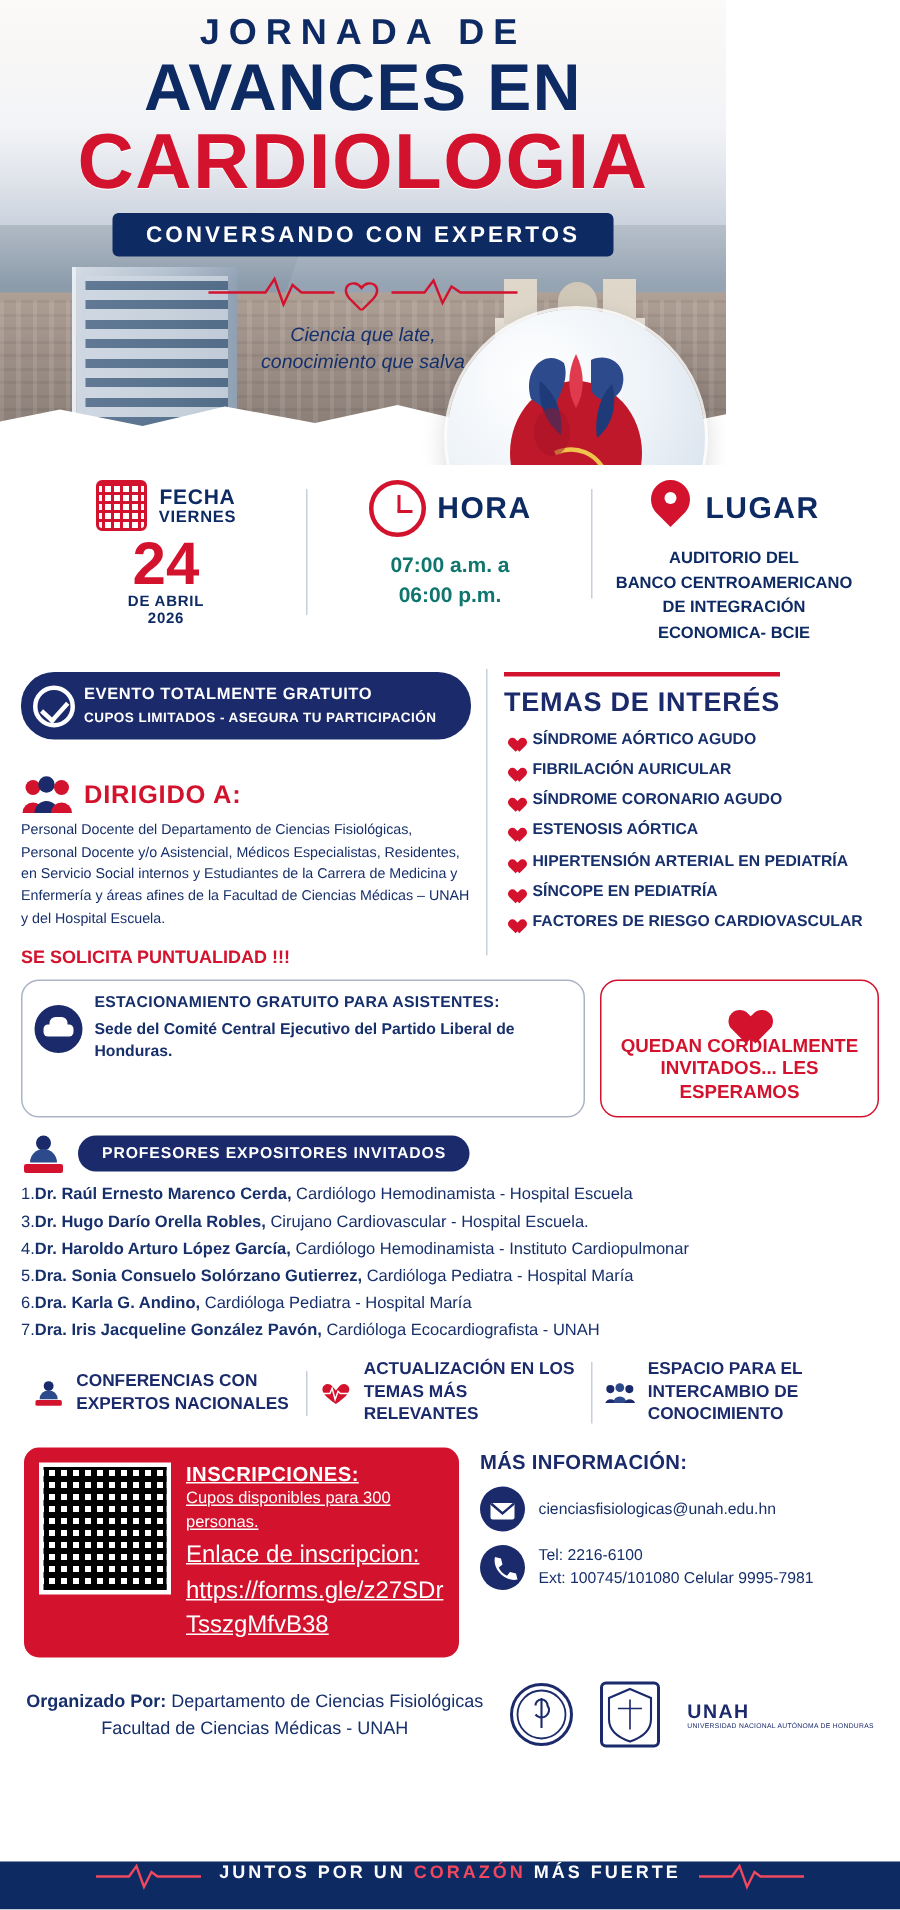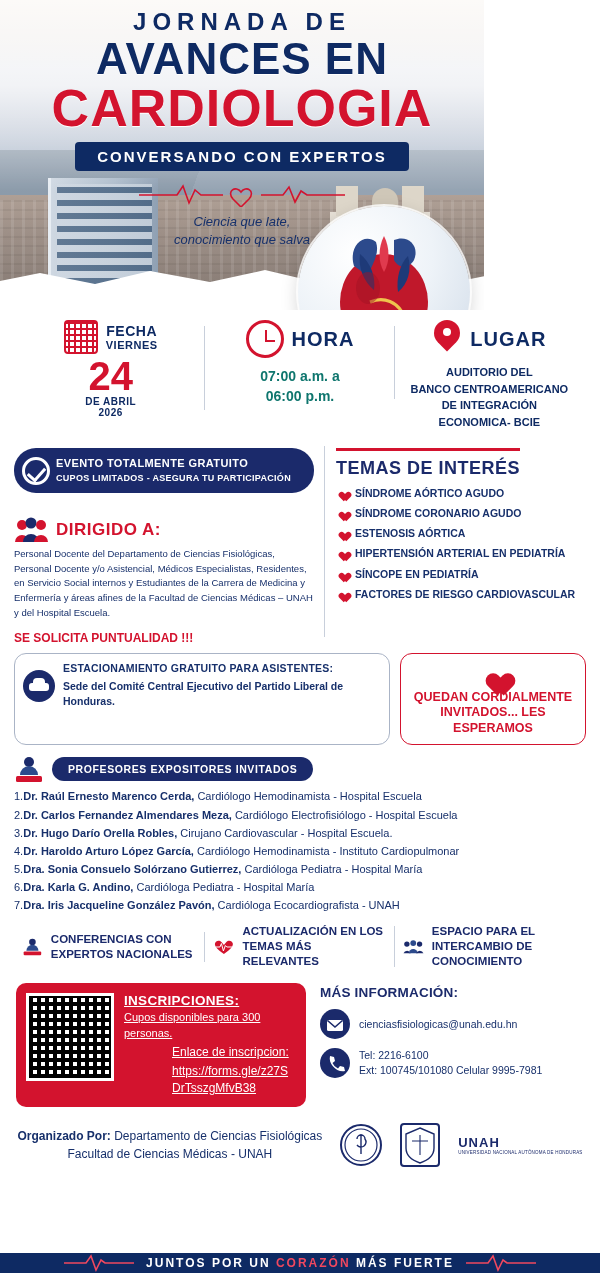--- a/index.html
+++ b/index.html
@@ -244,42 +244,42 @@
     width:100%; height:100%;
     background-color:#fff;
     background-image:
       repeating-linear-gradient(90deg,#000 0 4px, #fff 4px 8px),
       repeating-linear-gradient(0deg,#000 0 4px, #fff 4px 8px);
     background-blend-mode:multiply;
   }
   .insc-txt { color:#fff;text-decoration:underline; }
   .insc-t { font-size:13.5px; font-weight:bold; letter-spacing:.3px; }
   .insc-b { font-size:11px; line-height:1.45; margin-top:2px; }
-  .insc-link { font-size:12px; line-height:1.4; margin-top:2px; word-break:break-all;margin-left:48px; }
+  .insc-link { font-size:16px; line-height:1.4; margin-top:2px; word-break:break-all; }
 
   .mas { flex:1; padding-top:2px; }
   .mas-t { color:#1b2a6b; font-size:13.5px; font-weight:bold; letter-spacing:.2px; }
   .mas-row { display:flex; align-items:center; gap:9px; margin-top:9px; }
   .circ {
     width:30px; height:30px; border-radius:50%; background:#1b2a6b; flex:0 0 auto; position:relative;
   }
   .mas-txt { color:#17306b; font-size:10.5px; line-height:1.45; }
 
   
   .org { display:flex; align-items:center; justify-content:center; gap:18px; padding:16px 14px 0; }
   .org-txt { color:#17306b; font-size:12px; line-height:1.5; }
   .org-txt b { color:#17306b; }
   .seal { width:42px; height:42px; border-radius:50%; border:2px solid #1b2a6b; position:relative; }
   .seal2 { width:40px; height:44px; border:2px solid #1b2a6b; border-radius:4px; }
   .unah-lbl { color:#1b2a6b; font-size:13px; font-weight:bold; letter-spacing:1px; }
   .unah-sub { color:#1b2a6b; font-size:4.5px; letter-spacing:.2px; }
 
   .bottombar {
-    position:absolute; left:0; right:0; bottom:0; height:20px; background:#0e2a63;
-    display:flex; align-items:center; justify-content:center; gap:12px;
+    position:absolute; left:0; right:0; bottom:0; height:32px; background:#0e2a63;
+    display:flex; align-items:flex-start; justify-content:center; gap:12px;
   }
   .bb-txt { color:#fff; font-size:12px; font-weight:bold; letter-spacing:2px; }
   .bb-txt .red { color:#f0485f; }
 </style>
 </head>
 <body>
 
 <div class="poster">
 
   <div class="hero">
@@ -384,20 +384,24 @@
 
     <div class="mid-right">
       <div class="temas-title">TEMAS DE INTERÉS</div>
 
       <div class="tema">
           <span class="hrt"></span>
           <span class="t">SÍNDROME AÓRTICO AGUDO</span>
         </div>
       <div class="tema">
           <span class="hrt"></span>
+          <span class="t">FIBRILACIÓN AURICULAR</span>
+        </div>
+      <div class="tema">
+          <span class="hrt"></span>
           <span class="t">SÍNDROME CORONARIO AGUDO</span>
         </div>
       <div class="tema">
           <span class="hrt"></span>
           <span class="t">ESTENOSIS AÓRTICA</span>
         </div>
       <div class="tema">
           <span class="hrt"></span>
           <span class="t">HIPERTENSIÓN ARTERIAL EN PEDIATRÍA</span>
         </div>
@@ -428,21 +432,20 @@
     <svg width="30" height="28" viewBox="0 0 30 28">
       <circle cx="15" cy="7" r="5" fill="#1b2a6b"></circle>
       <path d="M6,20 a9,9 0 0 1 18,0 z" fill="#2c4a8c"></path>
       <rect x="2" y="21" width="26" height="6" rx="1.5" fill="#d3132e"></rect>
     </svg>
     <div class="prof-chip">PROFESORES EXPOSITORES INVITADOS</div>
   </div>
 
   <div class="prof-list">
     <div class="prof-item"><span>1.</span><b>Dr. Raúl Ernesto Marenco Cerda,</b><span> Cardiólogo Hemodinamista - Hospital Escuela</span></div>
-    <div class="prof-item"><span>2.</span><b>Dr. Carlos Fernandez Almendares Meza,</b><span> Cardiólogo Electrofisiólogo - Hospital Escuela</span></div>
     <div class="prof-item"><span>3.</span><b>Dr. Hugo Darío Orella Robles,</b><span> Cirujano Cardiovascular - Hospital Escuela.</span></div>
     <div class="prof-item"><span>4.</span><b>Dr. Haroldo Arturo López García,</b><span> Cardiólogo Hemodinamista - Instituto Cardiopulmonar</span></div>
     <div class="prof-item"><span>5.</span><b>Dra. Sonia Consuelo Solórzano Gutierrez,</b><span> Cardióloga Pediatra - Hospital María</span></div>
     <div class="prof-item"><span>6.</span><b>Dra. Karla G. Andino,</b><span> Cardióloga Pediatra - Hospital María</span></div>
     <div class="prof-item"><span>7.</span><b>Dra. Iris Jacqueline González Pavón,</b><span> Cardióloga Ecocardiografista - UNAH</span></div>
   </div>
 
   <div class="feat">
     <div class="feat-c divider">
       <svg width="38" height="34" viewBox="0 0 38 34">

